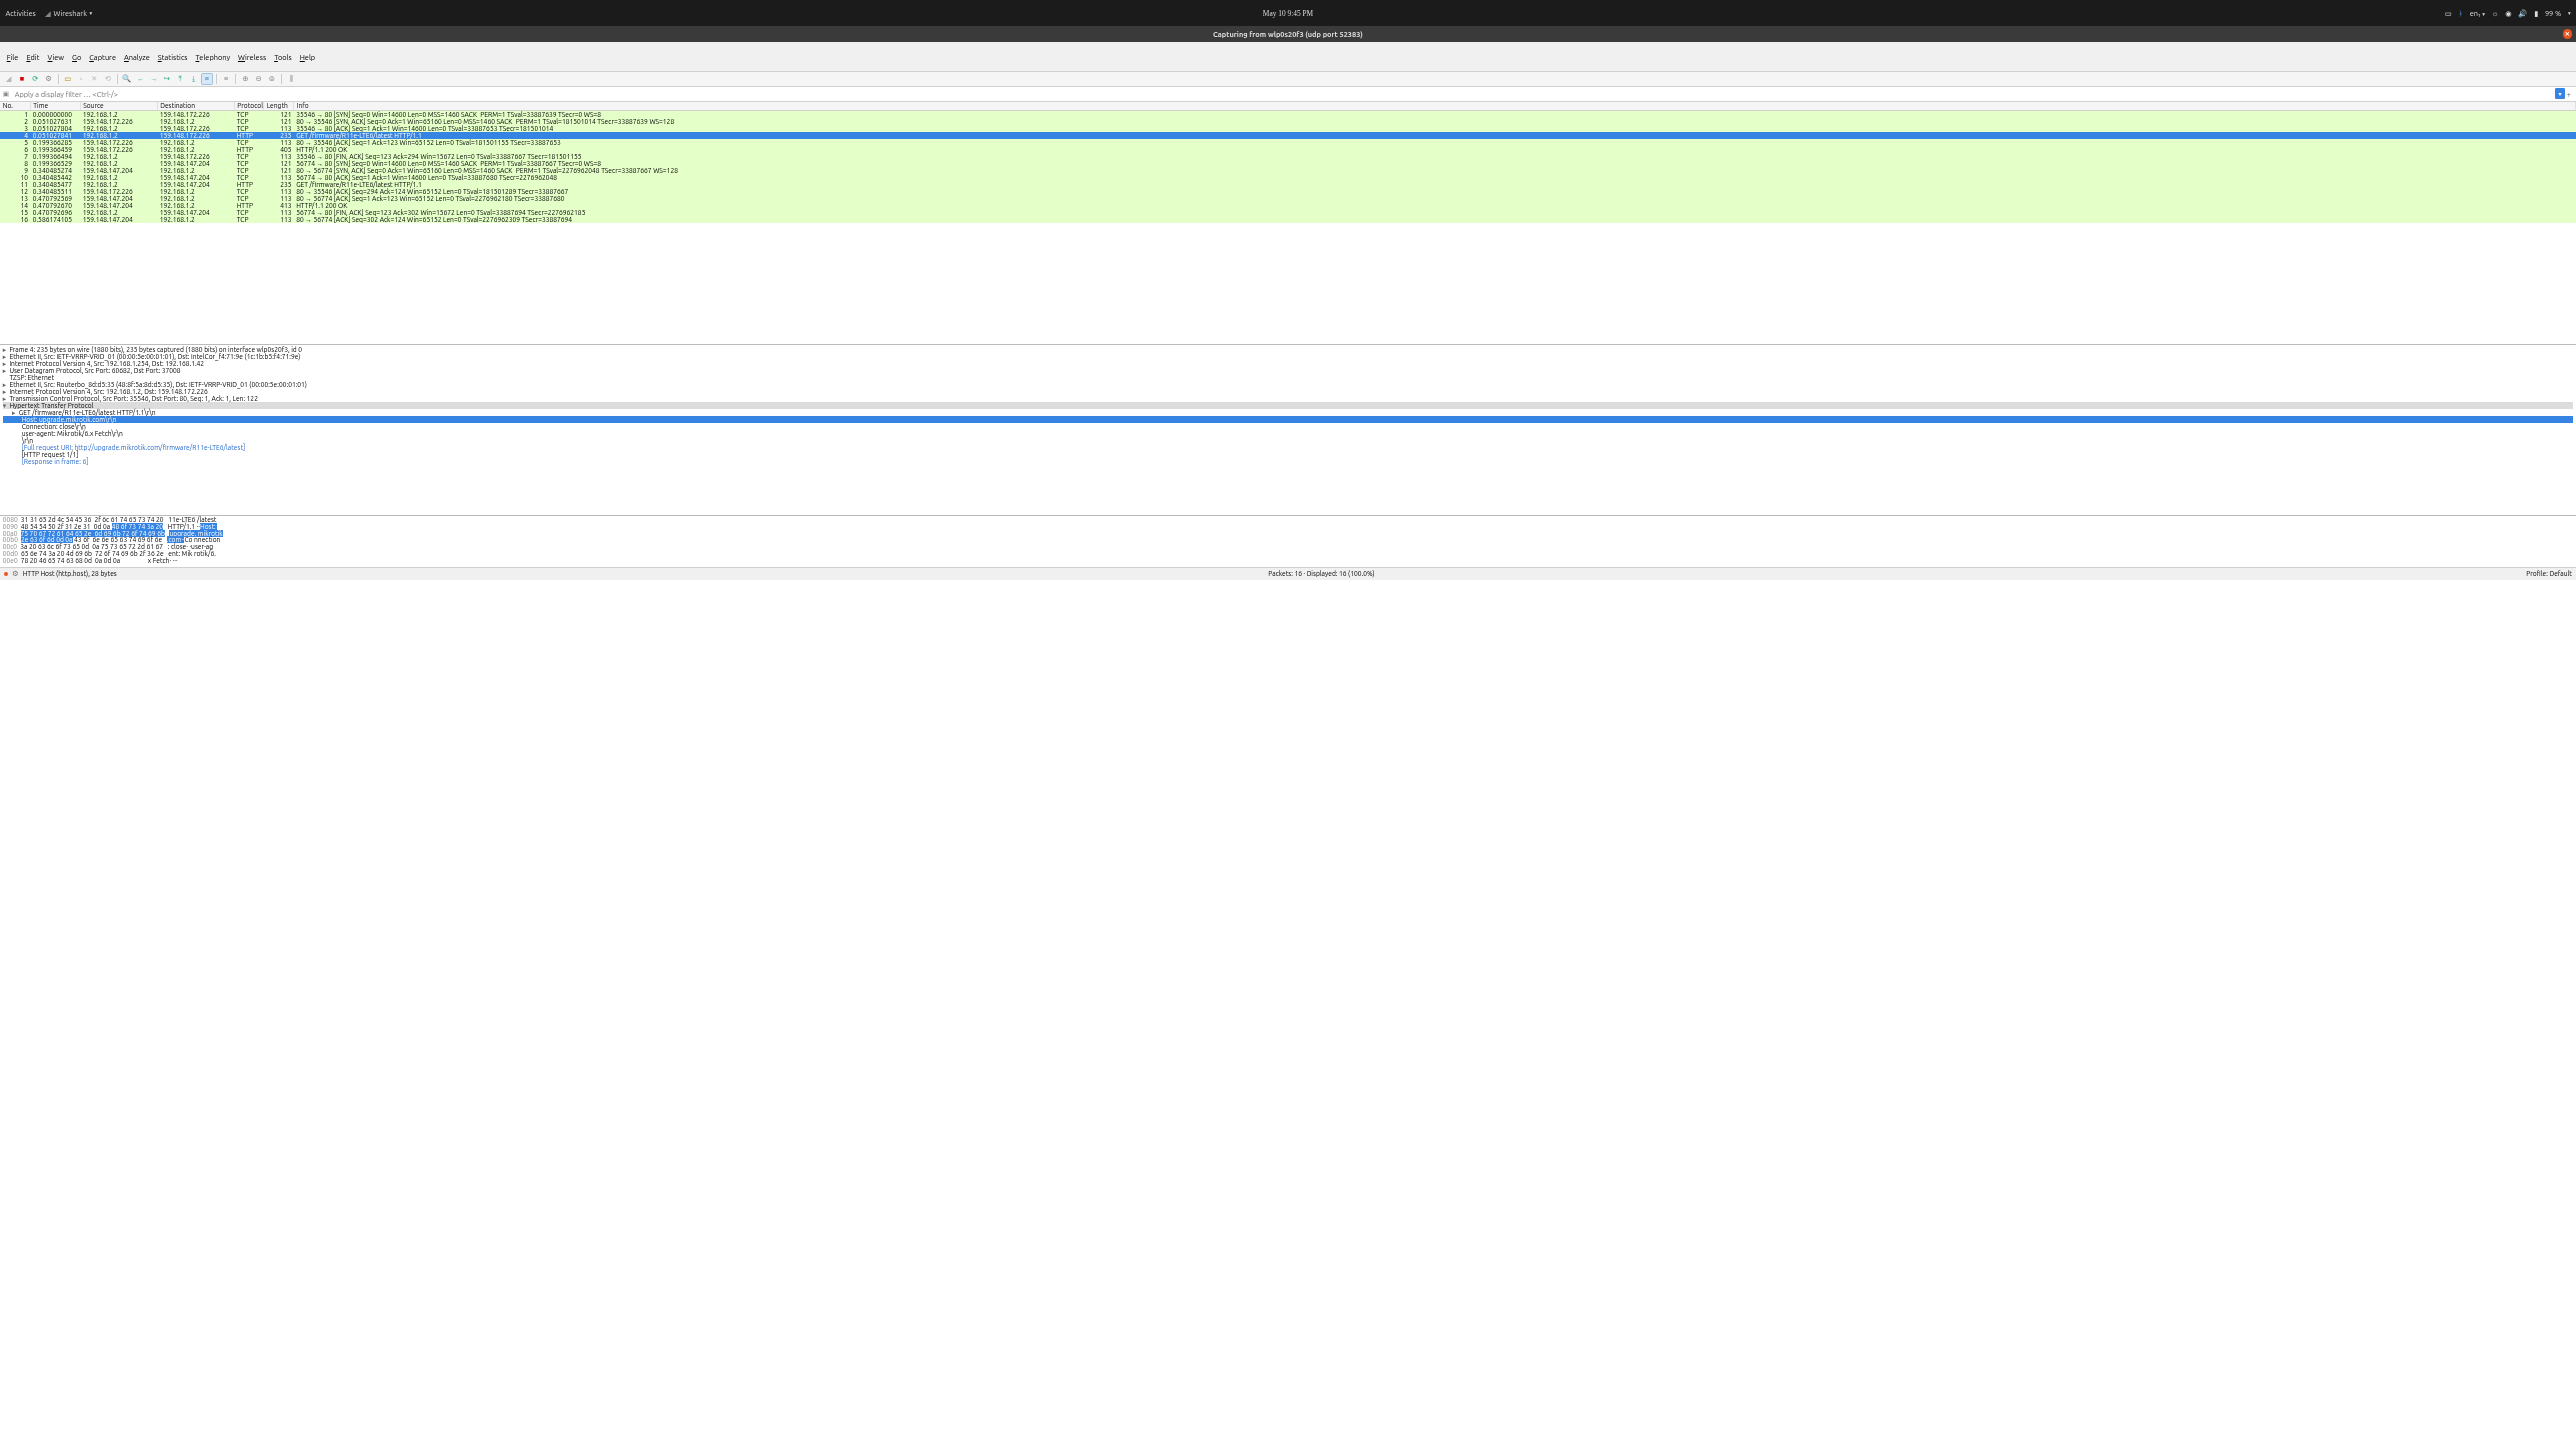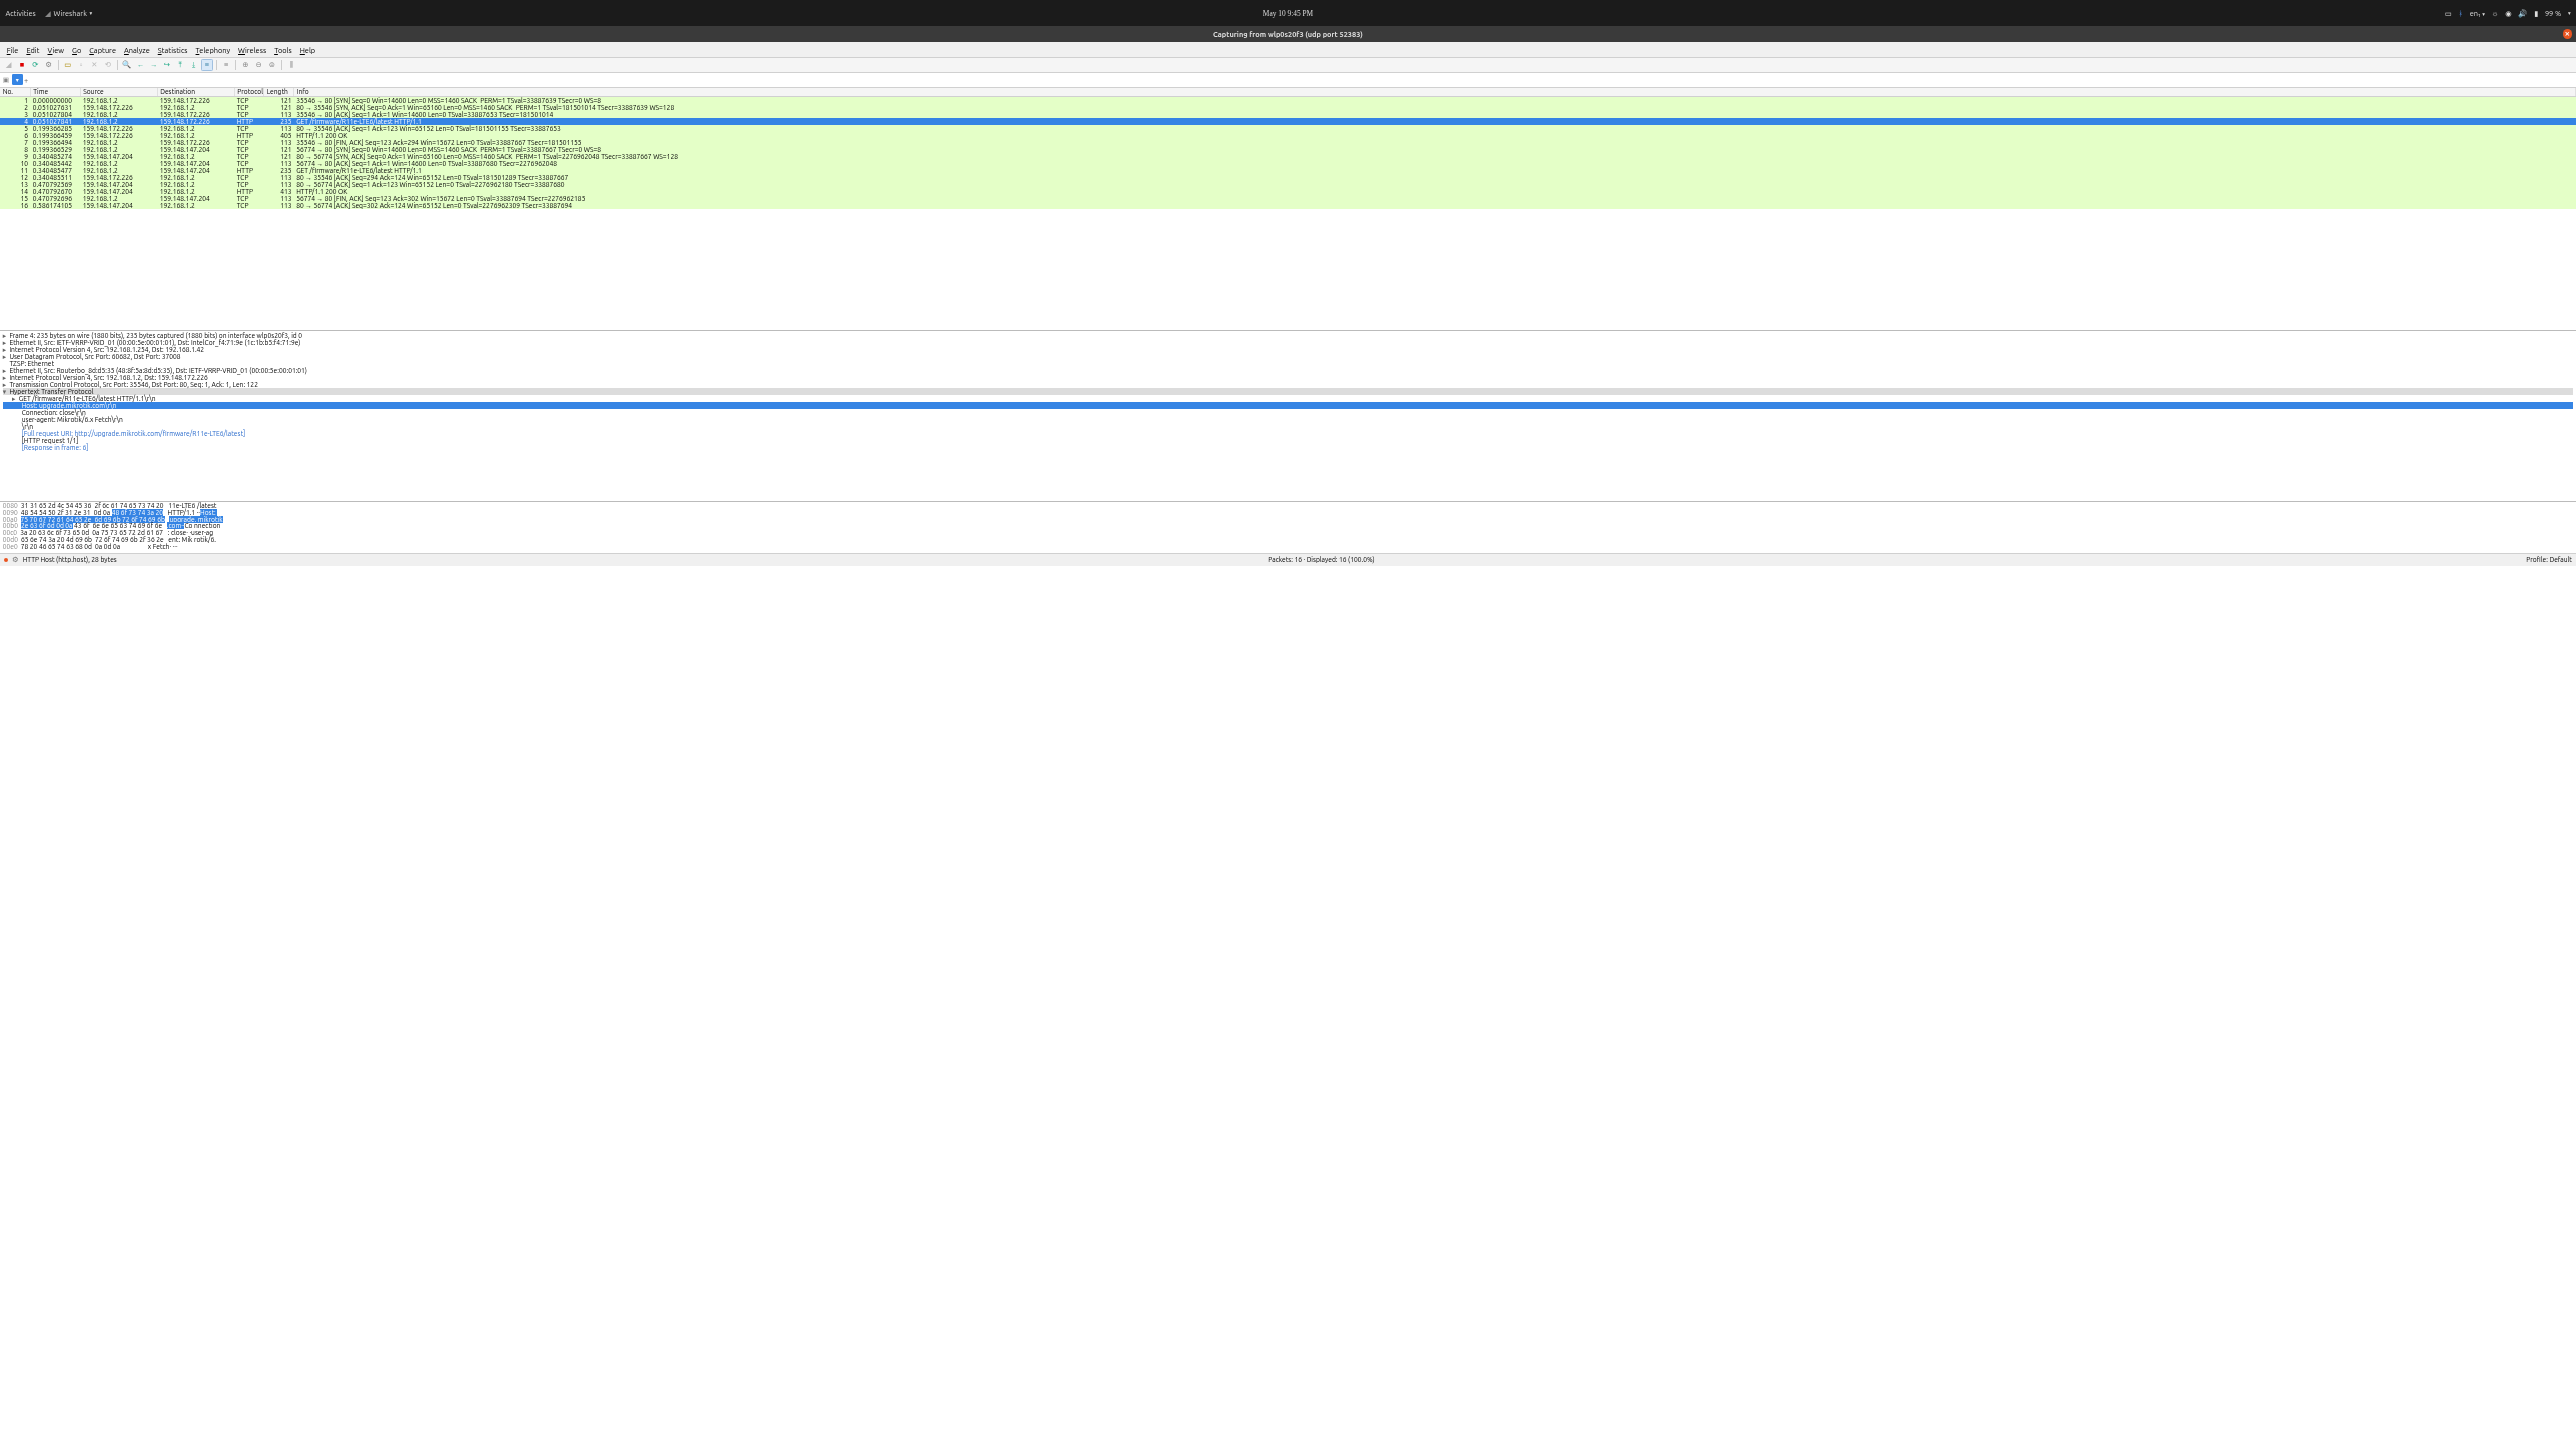--- a/index.html
+++ b/index.html
@@ -9,21 +9,21 @@
 .topbar .left { display: flex; gap: 9.4px; align-items: center; }
 .topbar .center { position: absolute; left: 50%; transform: translateX(-50%); font-family: Liberation Serif, serif; }
 .topbar .right { margin-left: auto; display: flex; gap: 6.7px; align-items: center; }
 .topbar .app-item { display: flex; align-items: center; gap: 2.7px; }
 .topbar .caret { font-size: 5.4px; }
 .topbar .tray-icon { display:inline-block; }
 
 .titlebar { height: 16px; background: #3a3a3a; color: #ddd; display: flex; align-items: center; justify-content: center; font-size: 7.4px; font-weight: bold; position: relative; }
 .titlebar .close-btn { position: absolute; right: 4px; width: 9.4px; height: 9.4px; border-radius: 50%; background: #e95420; color: #fff; display: flex; align-items: center; justify-content: center; font-size: 6px; cursor: pointer; }
 
-.menubar { height: 16px; background: #f0f0f0; border-bottom: 0.7px solid #d0d0d0; display: flex; align-items: center; font-size: 7.4px; padding: 0 2.7px; }
+.menubar { height: 30px; background: #f0f0f0; border-bottom: 0.7px solid #d0d0d0; display: flex; align-items: center; font-size: 7.4px; padding: 0 2.7px; }
 .menubar .menu-item { padding: 1.3px 4px; cursor: pointer; }
 .menubar .menu-item u { text-decoration: underline; }
 
 .toolbar { height: 14.8px; background: #f5f5f5; border-bottom: 0.7px solid #d0d0d0; display: flex; align-items: center; padding: 0 2.7px; gap: 1.3px; }
 .toolbar .tb-btn { width: 12px; height: 12px; display: flex; align-items: center; justify-content: center; border: 0.7px solid transparent; border-radius: 1.3px; cursor: pointer; font-size: 7.4px; }
 .toolbar .tb-btn.active { background: #d8e8f8; border-color: #a0c0e0; }
 .toolbar .tb-sep { width: 0.7px; height: 9.4px; background: #ccc; margin: 0 2px; }
 
 .filterbar { height: 14.8px; background: #fff; border-bottom: 0.7px solid #d0d0d0; display: flex; align-items: center; padding: 0 1.3px; gap: 1.3px; }
 .filterbar .bookmark-icon { width: 9.4px; height: 9.4px; display: flex; align-items: center; justify-content: center; font-size: 6.7px; color: #888; }
@@ -177,20 +177,21 @@
       <span style="color:#888;">⊜</span>
     </div>
   <div class="tb-sep"></div>
   <div class="tb-btn">
       <span style="color:#888;">⫼</span>
     </div>
 </div>
 
 <div class="filterbar">
   <span class="bookmark-icon">▣</span>
+  <input type="text" placeholder="Apply a display filter … &lt;Ctrl-/&gt;" style="">
   <span class="expr-btn">▾</span>
   <span class="add-btn">+</span>
 </div>
 
 <div class="packet-list">
   <table>
     <colgroup>
       <col class="col-no">
         <col class="col-time">
         <col class="col-src">

